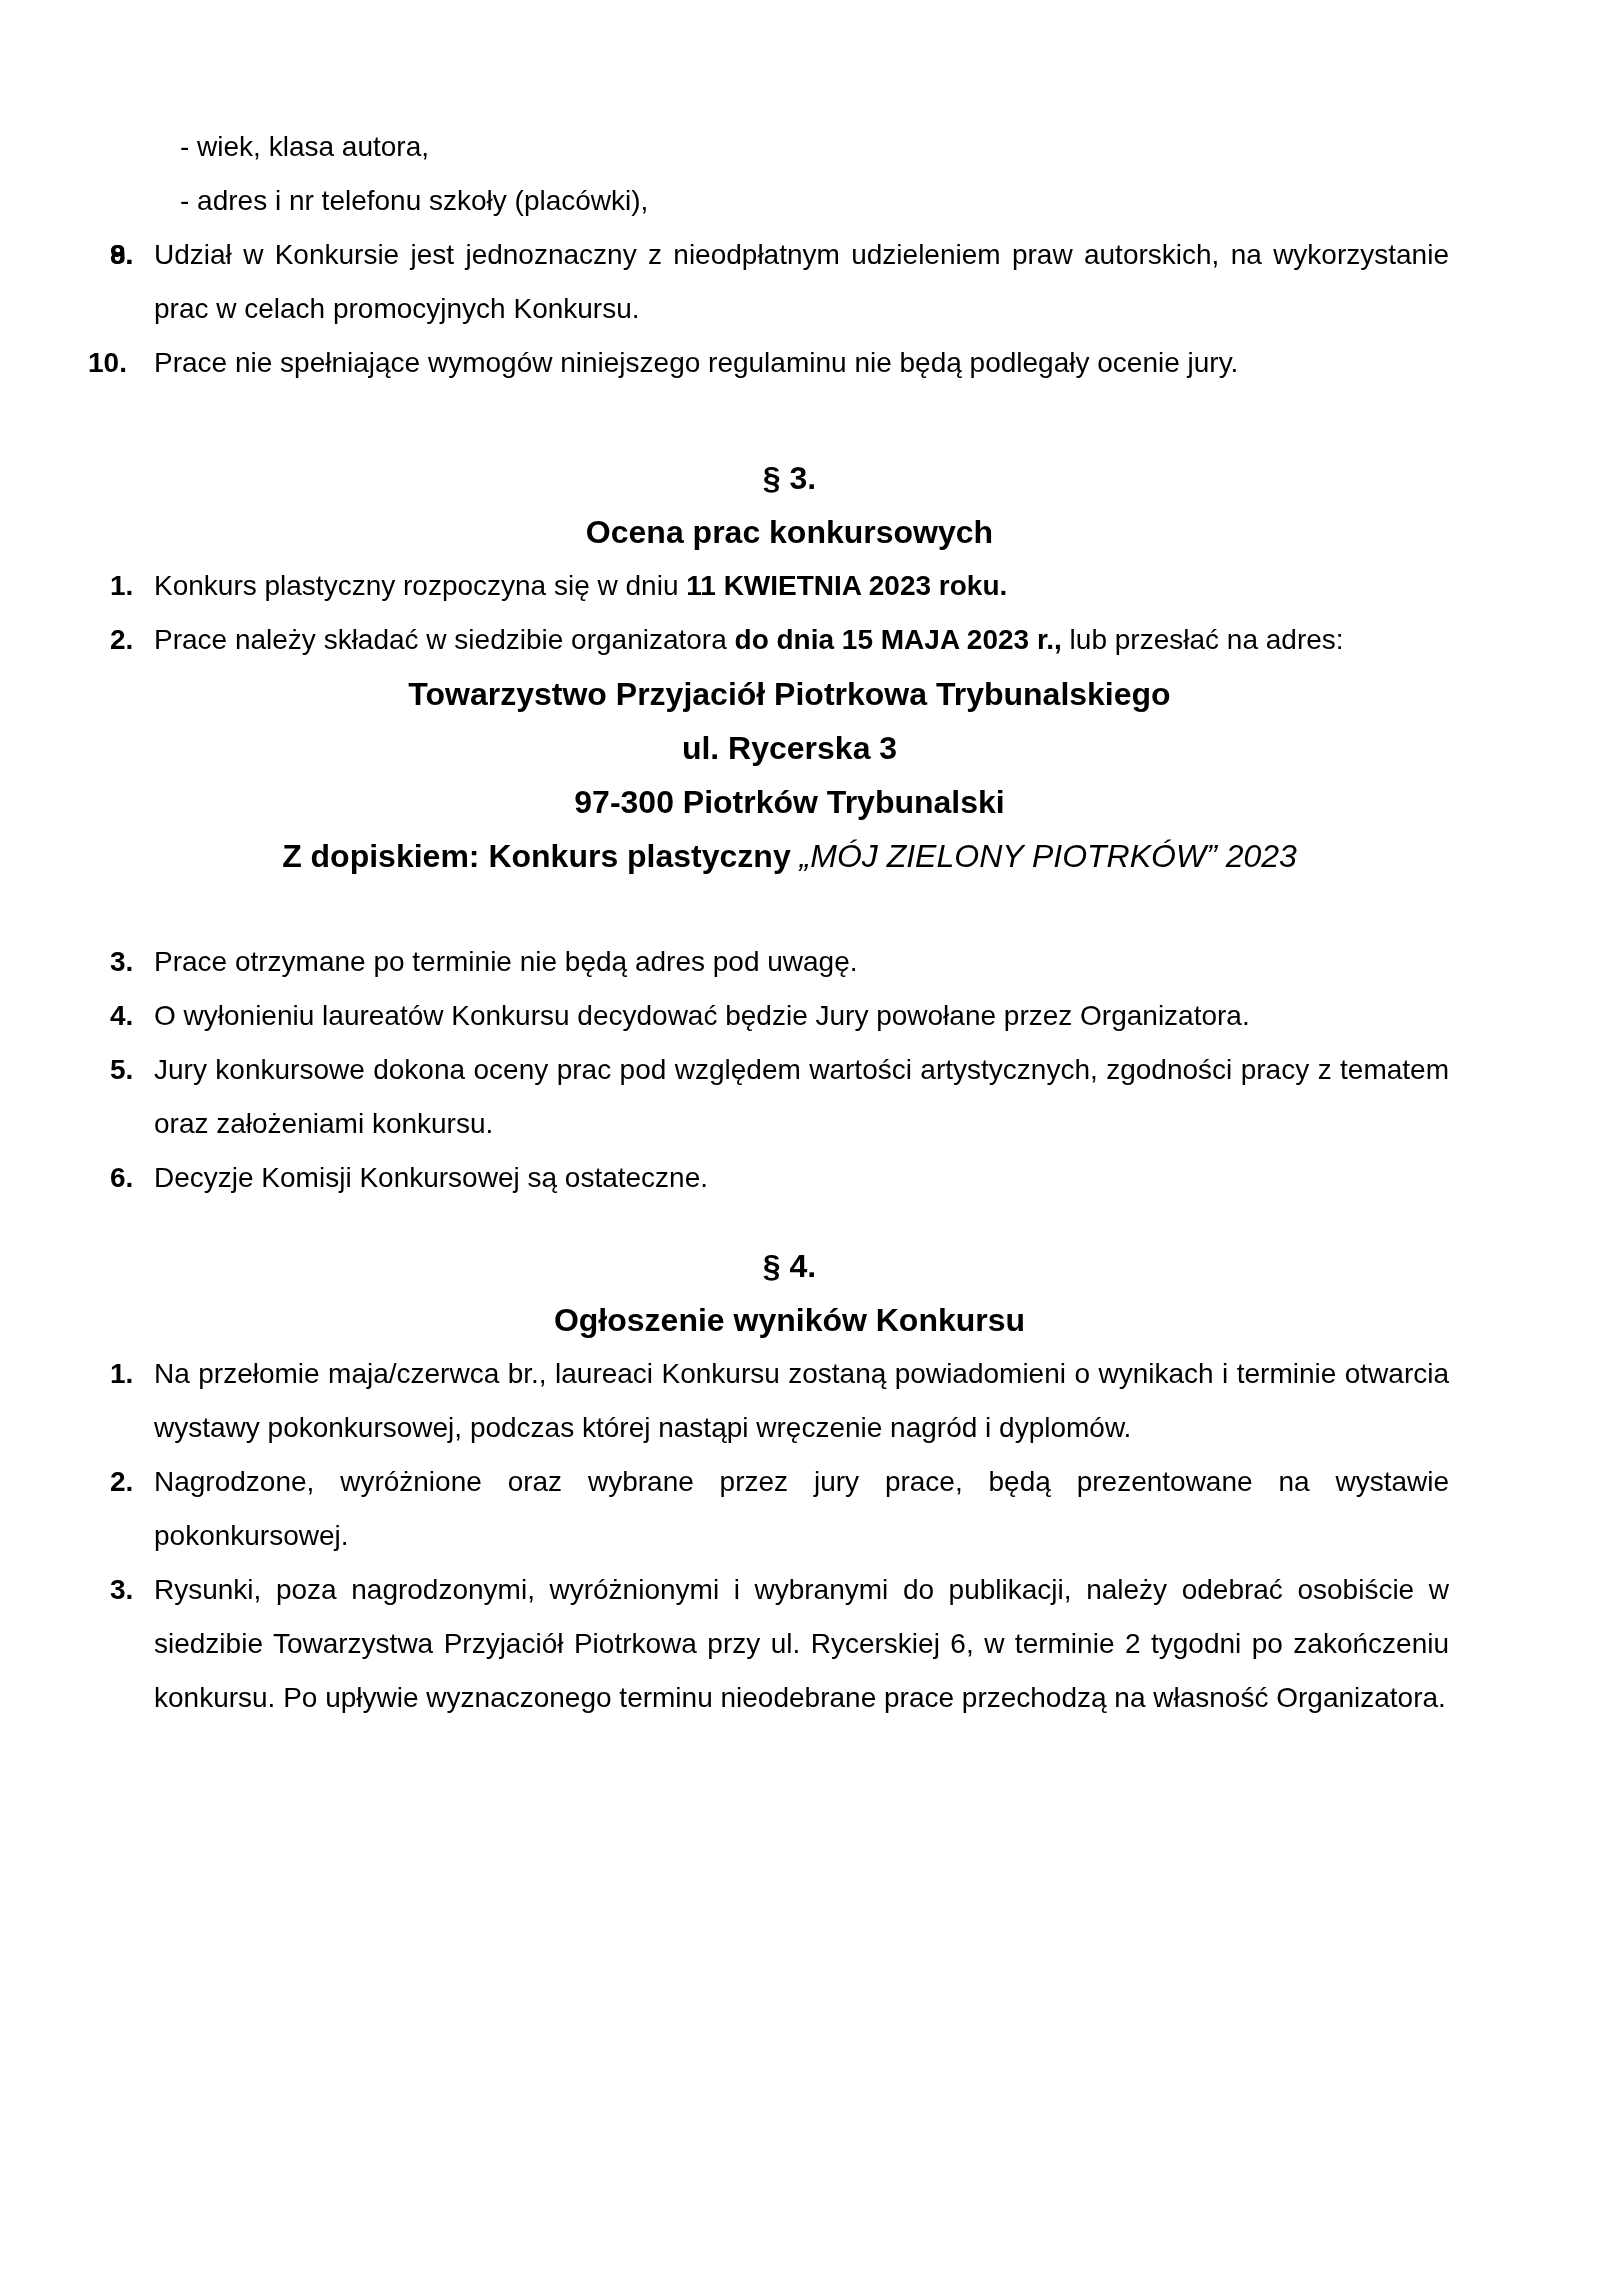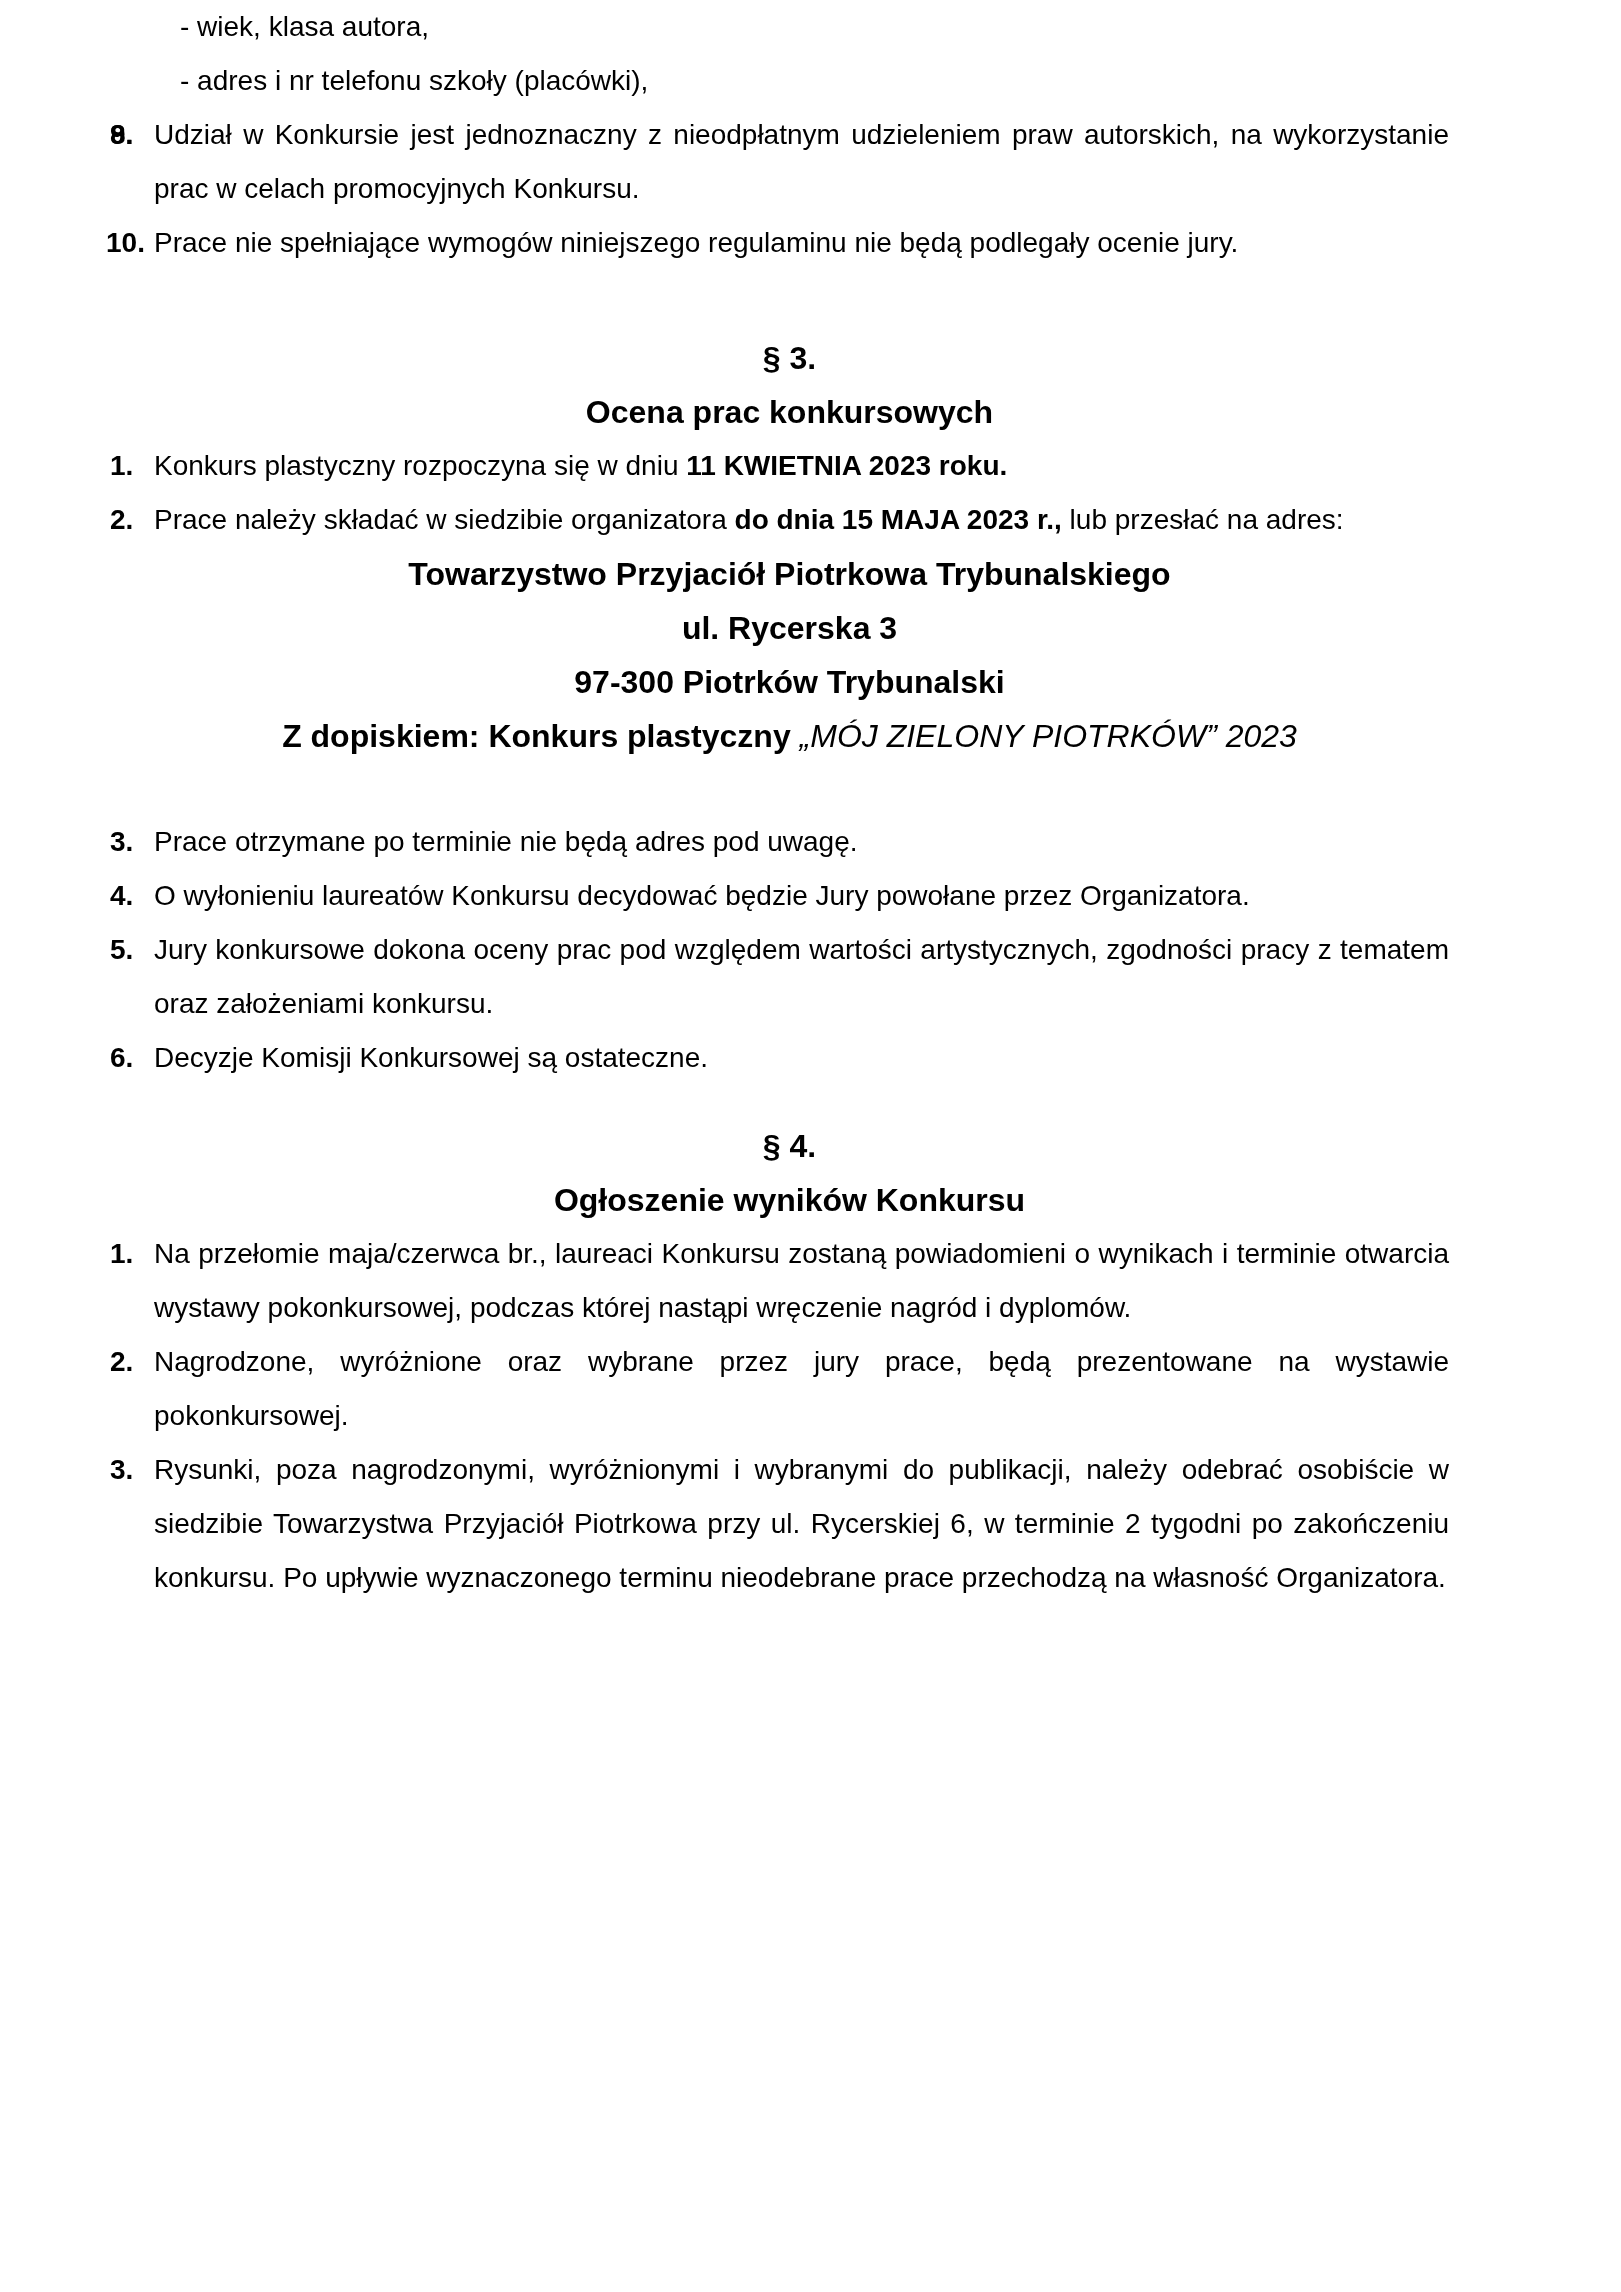--- a/index.html
+++ b/index.html
@@ -7,20 +7,21 @@
   html, body { background:#ffffff; }
   .page {
     position:relative;
     width:1621px;
     height:2293px;
     background:#ffffff;
     color:#000000;
     font-family:"Liberation Sans", "DejaVu Sans", sans-serif;
     font-size:28px;
     line-height:54px;
+    padding-top:120px;
     overflow:hidden;
     border-radius:11px;
   }
   .dash-line {
     padding-left:180px;
     padding-right:196px;
     text-align:left;
   }
   .li {
     position:relative;
@@ -29,21 +30,21 @@
     text-align:justify;
   }
   .li.single { text-align:left; }
   .li > .num {
     position:absolute;
     left:110px;
     top:0;
     font-weight:700;
     text-align:left;
   }
-  .li > .num.wide { left:106px; }
+  .li > .num.wide { left:88px; }
   .center {
     text-align:center;
     font-weight:700;
     font-size:32px;
     padding-left:154px;
     padding-right:196px;
   }
   .b  { font-weight:700; }
   .bi { font-weight:400; font-style:italic;margin-top:34px; }
   .sp-a { height:61px; }

